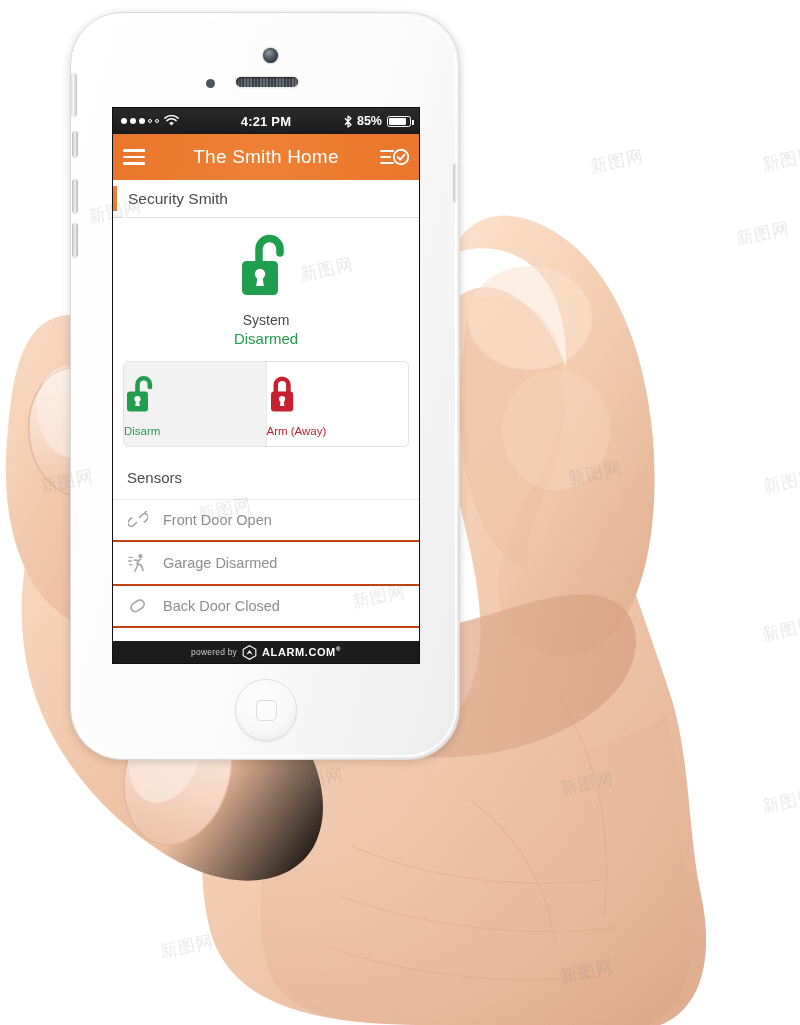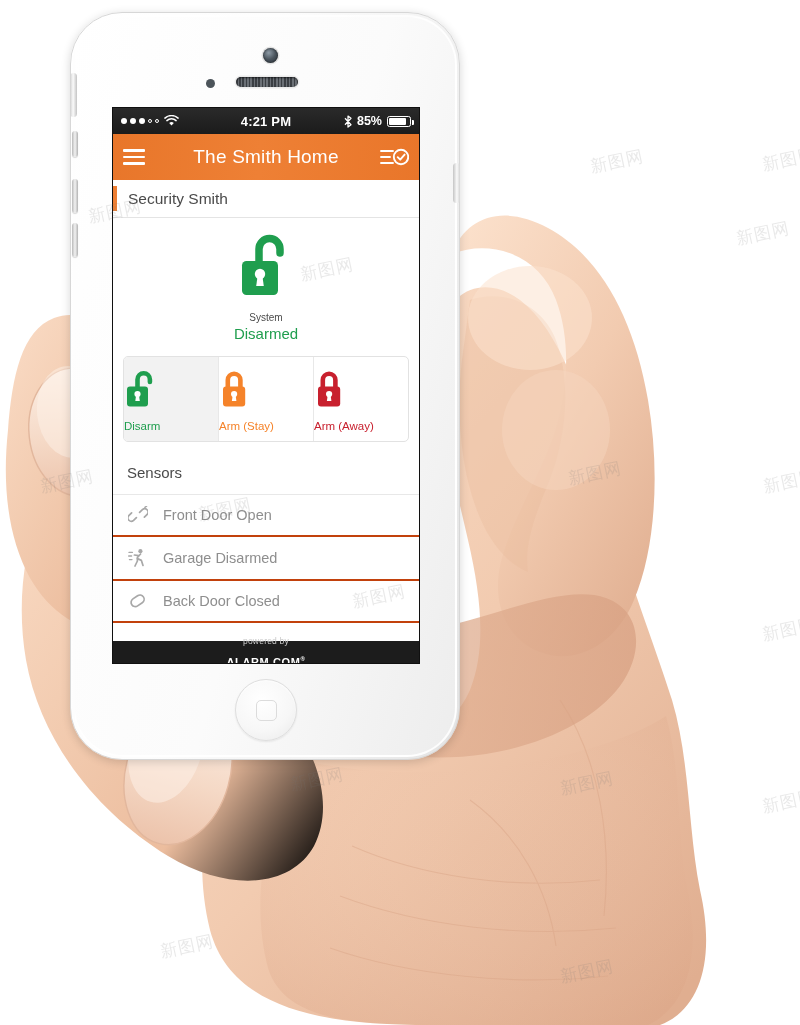--- a/index.html
+++ b/index.html
@@ -136,21 +136,21 @@
     height: 38px; display: flex; align-items: center;
     border-bottom: 1px solid #e4e4e4; background: #fff;
   }
   #sec-accent { width: 4px; height: 25px; background: #ee7f33; margin-right: 11px; }
   #sec-title { font-size: 15.5px; color: #4a4a4a; font-weight: 400; }
 
   
   #status-block {
     padding: 14px 0 12px; text-align: center; background: #fff;
   }
-  #status-label { font-size: 10px; color: #4a4a4a; margin-top: 6px; }
+  #status-label { font-size: 14px; color: #4a4a4a; margin-top: 6px; }
   #status-value { font-size: 15px; margin-top: 2px; }
 
   
   #actions {
     display: flex; margin: 2px 10px 0;
     border: 1px solid #e2e2e2; border-radius: 5px; overflow: hidden;
     background: #fff;
   }
   .act {
     flex: 1; text-align: left; padding: 12px 0 9px; cursor: pointer;
@@ -169,21 +169,21 @@
     display: flex; align-items: center; gap: 14px;
     padding: 11px 14px; border-bottom: 2px solid #c2410c;
     font-size: 14.5px; color: #8e8e8e; cursor: pointer;
   }
   .sensor-icon { width: 22px; display: flex; justify-content: center; }
 
   
   #footer {
     position: absolute; left: 0; bottom: 0; width: 100%; height: 22px;
     background: #1c1c1c; display: flex; align-items: center;
-    justify-content: center; gap: 5px; flex-direction: column;
+    justify-content: center; gap: 5px;
   }
   #pb-text { color: #c9c9c9; font-size: 8.5px; letter-spacing: .2px; }
   #ad-text { color: #ffffff; font-size: 11px; font-weight: bold; letter-spacing: .6px; }
   #ad-reg { color: #fff; font-size: 6px; vertical-align: super; }
 </style>
 </head>
 <body>
 
 <div id="stage">
 
@@ -343,29 +343,20 @@
           <svg width="34" height="42" viewBox="0 0 34 42">
             <path d="M13.5 18 V10.5 a6.2 6.2 0 0 1 12.4 0 v2.5" stroke="#1f9e4e" stroke-width="4.6" fill="none" stroke-linecap="round"></path>
             <rect x="3" y="17.5" width="21" height="20" rx="3" fill="#1f9e4e"></rect>
             <circle cx="13.5" cy="25" r="3.1" fill="#fff"></circle>
             <path d="M12.1 26.2 h2.9 l0.8 5.9 h-4.5 Z" fill="#fff"></path>
           </svg>
           <div class="act-label" style="color:#1f9e4e">Disarm</div>
         </div>
         <div class="act">
           <svg width="34" height="42" viewBox="0 0 34 42">
-            <path d="M8.8 18 V11 a6.3 6.3 0 0 1 12.6 0 v7" stroke="#f5832a" stroke-width="4.6" fill="none" stroke-linecap="round"></path>
-            <rect x="4" y="17.5" width="22.2" height="20" rx="3" fill="#f5832a"></rect>
-            <circle cx="15.1" cy="25" r="3.1" fill="#fff"></circle>
-            <path d="M13.7 26.2 h2.9 l0.8 5.9 h-4.5 Z" fill="#fff"></path>
-          </svg>
-          <div class="act-label" style="color:#f5832a">Arm (Stay)</div>
-        </div>
-        <div class="act">
-          <svg width="34" height="42" viewBox="0 0 34 42">
             <path d="M8.8 18 V11 a6.3 6.3 0 0 1 12.6 0 v7" stroke="#c8202e" stroke-width="4.6" fill="none" stroke-linecap="round"></path>
             <rect x="4" y="17.5" width="22.2" height="20" rx="3" fill="#c8202e"></rect>
             <circle cx="15.1" cy="25" r="3.1" fill="#fff"></circle>
             <path d="M13.7 26.2 h2.9 l0.8 5.9 h-4.5 Z" fill="#fff"></path>
           </svg>
           <div class="act-label" style="color:#c8202e">Arm (Away)</div>
         </div>
       </div>
 
       <div id="sensors-title">Sensors</div>

